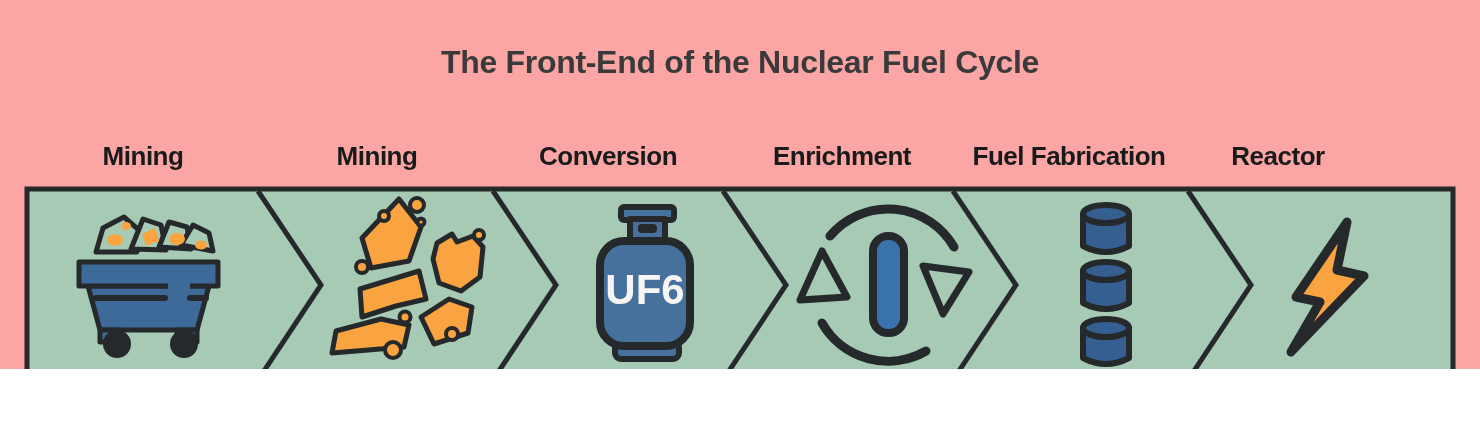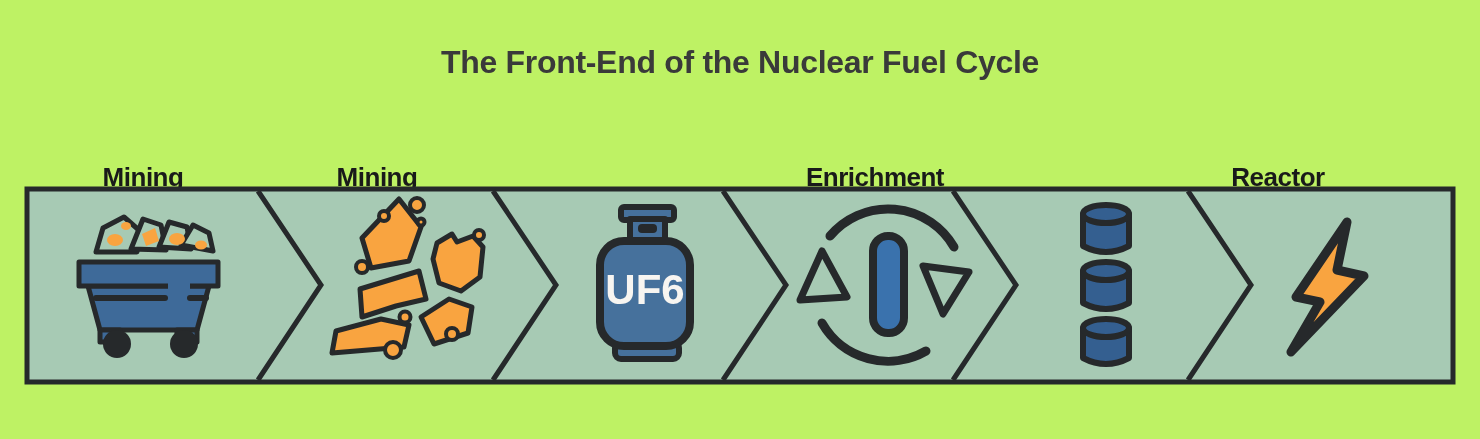--- a/index.html
+++ b/index.html
@@ -1,21 +1,21 @@
 <!DOCTYPE html>
 <html><head>
 <meta charset="utf-8">
 <style>
   * { margin: 0; padding: 0; box-sizing: border-box; }
   html, body { background: #ffffff; }
   .canvas {
     position: relative;
     width: 1480px;
-    height: 439px;
-    background: #bef264;
+    height: 369px;
+    background: #fca5a5;
     overflow: hidden;
     font-family: "Liberation Sans", "DejaVu Sans", sans-serif;
   }
   .title {
     position: absolute;
     top: 44px;
     left: 0;
     width: 100%;
     text-align: center;
     font-size: 32px;
@@ -25,38 +25,39 @@
   }
   .stage-label {
     position: absolute;
     top: 141px;
     transform: translateX(-50%);
     font-size: 26px;
     font-weight: bold;
     letter-spacing: -0.5px;
     color: #191a1a;
     white-space: nowrap;
-    margin-top: 21px;
   }
   .band-svg {
     position: absolute;
     top: 0;
     left: 0;
   }
 </style>
 </head>
 <body>
 
 <div class="canvas">
 
   <div class="title">The Front-End of the Nuclear Fuel Cycle</div>
 
   <div class="stage-label" style="left:143px">Mining</div>
   <div class="stage-label" style="left:377px">Mining</div>
-  <div class="stage-label" style="left:875px">Enrichment</div>
+  <div class="stage-label" style="left:608px">Conversion</div>
+  <div class="stage-label" style="left:842px">Enrichment</div>
+  <div class="stage-label" style="left:1069px">Fuel Fabrication</div>
   <div class="stage-label" style="left:1278px">Reactor</div>
 
   <svg class="band-svg" width="1480" height="439" viewBox="0 0 1480 439">
 
     <rect x="27" y="189" width="1426" height="193" fill="#a7cab4" stroke="#26292b" stroke-width="5"></rect>
 
     <g stroke="#26292b" stroke-width="5" fill="none" stroke-linejoin="miter">
       <polyline points="258,191 321,285 258,380"></polyline>
       <polyline points="493,191 556,285 493,380"></polyline>
       <polyline points="723,191 786,285 723,380"></polyline>

